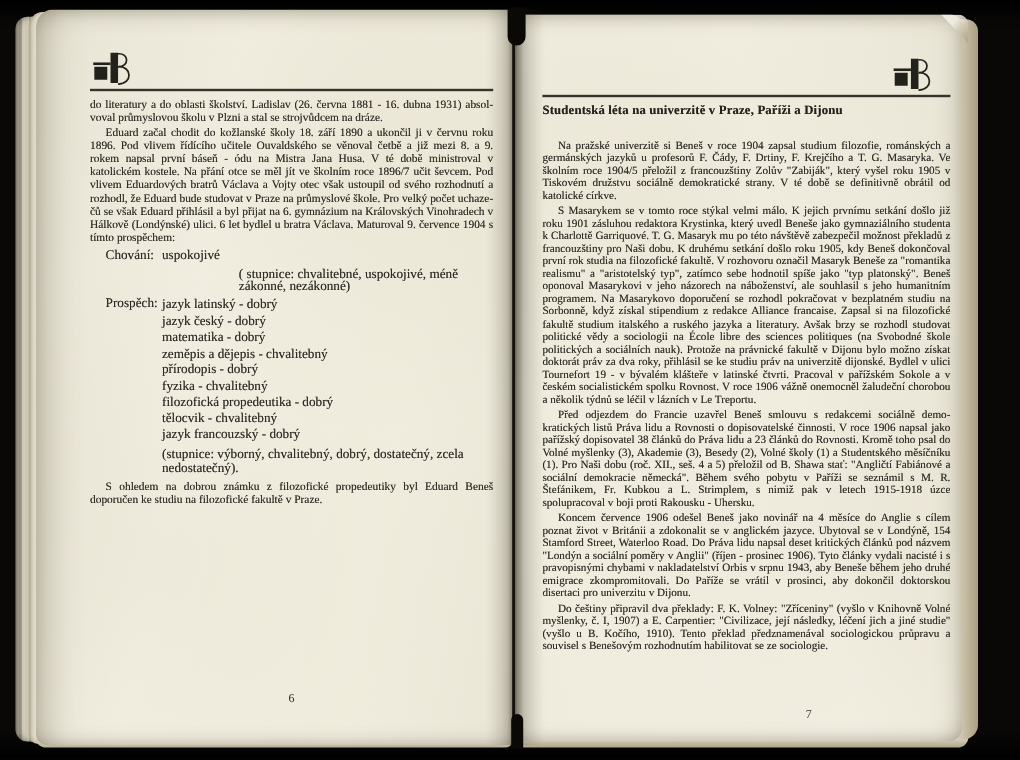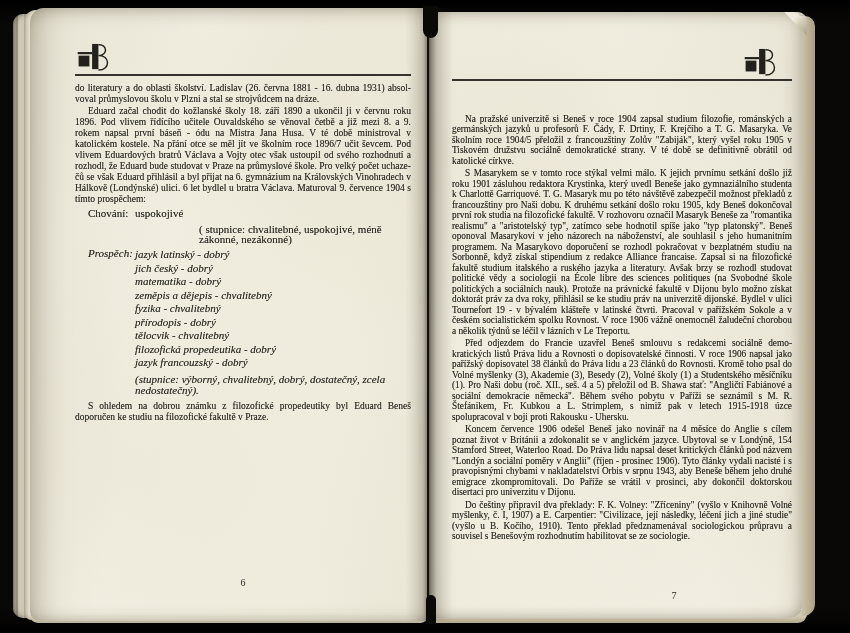--- a/index.html
+++ b/index.html
@@ -63,27 +63,27 @@
 
   .logo { display:block; width:36px; height:28px; }
   .logo-right { margin-left:auto; margin-right:14px; }
   .rule { height:1.6px; background:#35332c; margin-top:3px; }
 
   .body { margin:2px 0 0 0; font-size:9.5px; line-height:10.9px; text-align:justify;
     text-shadow:0 0 .4px rgba(43,42,36,.55); }
   .page-right .body { font-size:9.3px; line-height:10.5px; }
   .indent { text-indent:13px; }
   .p-first-left { margin-top:7px; }
-  .p-first-right { margin-top:33px; }
+  .p-first-right { margin-top:19px; }
   .closing { margin-top:5px; }
 
   .report { margin:3px 0 0 13px; font-size:11px; line-height:10.9px;
     text-shadow:0 0 .4px rgba(43,42,36,.55); }
   .brow, .grow { display:flex; align-items:flex-start; }
-  .grow { margin-top:3px;font-style:italic; }
+  .grow { margin-top:3px; }
   .blabel { width:47px; flex:none; }
   .bval { width:64px; flex:none; }
   .bscale { width:218px;margin-top:16px; }
   .grades {}
   .gitem { line-height:13.5px; }
   .gscale { margin-top:4px; width:276px; line-height:10.9px; }
 
   .heading { margin:6px 0 0 0; font-size:10.6px; font-weight:bold; letter-spacing:.15px;
     color:#23221c; text-shadow:0 0 .4px rgba(35,34,28,.6); }
 
@@ -119,27 +119,27 @@
     <div class="report">
       <div class="brow">
         <span class="blabel">Chování:</span>
         <span class="bval">uspokojivé</span>
         <span class="bscale">( stupnice: chvalitebné, uspokojivé, méně zákonné, nezákonné)</span>
       </div>
       <div class="grow">
         <span class="blabel">Prospěch:</span>
         <div class="grades">
           <div class="gitem">jazyk latinský - dobrý</div>
-          <div class="gitem">jich český - dobrý</div>
+          <div class="gitem">jazyk český - dobrý</div>
           <div class="gitem">matematika - dobrý</div>
           <div class="gitem">zeměpis a dějepis - chvalitebný</div>
+          <div class="gitem">přírodopis - dobrý</div>
           <div class="gitem">fyzika - chvalitebný</div>
-          <div class="gitem">přírodopis - dobrý</div>
+          <div class="gitem">filozofická propedeutika - dobrý</div>
           <div class="gitem">tělocvik - chvalitebný</div>
-          <div class="gitem">filozofická propedeutika - dobrý</div>
           <div class="gitem">jazyk francouzský - dobrý</div>
           <div class="gscale">(stupnice: výborný, chvalitebný, dobrý, dostatečný, zcela nedosta­tečný).</div>
         </div>
       </div>
     </div>
 
     <p class="body indent closing">S ohledem na dobrou známku z filozofické propedeutiky byl Eduard Beneš doporučen ke studiu na filozofické fakultě v Praze.</p>
     <div class="pagenum pagenum-left">6</div>
   </section>
 
@@ -147,20 +147,21 @@
     <span class="logo logo-right">
       <svg width="36" height="28" viewBox="0 0 40 31">
         <rect x="19" y="1" width="7" height="28" fill="#23211c"></rect>
         <rect x="3" y="10" width="16" height="2.4" fill="#23211c"></rect>
         <rect x="4" y="14" width="12" height="12" fill="#23211c"></rect>
         <path d="M26 2 C36 1, 37 14, 26 14 M26 14 C39 13, 40 30, 26 30" fill="none" stroke="#23211c" stroke-width="1.6"></path>
       </svg>
     </span>
     <div class="rule"></div>
 
+    <h2 class="heading">Studentská léta na univerzitě v Praze, Paříži a Dijonu</h2>
 
     <p class="body indent p-first-right">Na pražské univerzitě si Beneš v roce 1904 zapsal studium filozofie, románských a germánských jazyků u profesorů F. Čády, F. Drtiny, F. Krejčího a T. G. Masaryka. Ve školním roce 1904/5 přeložil z francouzštiny Zolův "Zabiják", který vyšel roku 1905 v Tiskovém družstvu sociálně demokratické strany. V té době se definitivně obrátil od katolické církve.</p>
     <p class="body indent">S Masarykem se v tomto roce stýkal velmi málo. K jejich prvnímu setkání došlo již roku 1901 zásluhou redaktora Krystinka, který uvedl Beneše jako gymnaziálního studenta k Charlottě Garriquové. T. G. Masaryk mu po této návštěvě zabezpečil možnost překladů z francouzštiny pro Naši dobu. K druhému setkání došlo roku 1905, kdy Beneš dokončoval první rok studia na filozofické fakultě. V rozhovoru označil Masaryk Beneše za "romantika realismu" a "aristotelský typ", zatímco sebe hodnotil spíše jako "typ platonský". Beneš oponoval Masarykovi v jeho názorech na náboženství, ale souhlasil s jeho humanitním programem. Na Masarykovo doporu­čení se rozhodl pokračovat v bezplatném studiu na Sorbonně, když získal stipendium z redakce Alliance francaise. Zapsal si na filozofické fakultě studium italského a rus­kého jazyka a literatury. Avšak brzy se rozhodl studovat politické vědy a sociologii na École libre des sciences politiques (na Svobodné škole politických a sociálních nauk). Protože na právnické fakultě v Dijonu bylo možno získat doktorát práv za dva roky, přihlásil se ke studiu práv na univerzitě dijonské. Bydlel v ulici Tournefort 19 - v bý­valém klášteře v latinské čtvrti. Pracoval v pařížském Sokole a v českém socialistickém spolku Rovnost. V roce 1906 vážně onemocněl žaludeční chorobou a několik týdnů se léčil v lázních v Le Treportu.</p>
     <p class="body indent">Před odjezdem do Francie uzavřel Beneš smlouvu s redakcemi sociálně demo­kratických listů Práva lidu a Rovnosti  o dopisovatelské činnosti. V roce 1906 napsal jako pařížský dopisovatel 38 článků do Práva lidu a 23 článků do Rovnosti. Kromě toho psal do Volné myšlenky (3), Akademie (3), Besedy (2), Volné školy (1) a Stu­dentského měsíčníku (1). Pro Naši dobu (roč. XII., seš. 4 a 5) přeložil od B. Shawa stať: "Angličtí Fabiánové a sociální demokracie německá". Během svého pobytu v Paříži se seznámil s M. R. Štefánikem, Fr. Kubkou a L. Strimplem, s nimiž pak v le­tech 1915-1918 úzce spolupracoval v boji proti Rakousku - Uhersku.</p>
     <p class="body indent">Koncem července 1906 odešel Beneš jako novinář na 4 měsíce do Anglie s cílem poznat život v Británii a zdokonalit se v anglickém jazyce. Ubytoval se v Londýně, 154 Stamford Street, Waterloo Road. Do Práva lidu napsal deset kritických článků pod názvem "Londýn a sociální poměry v Anglii" (říjen - prosinec 1906). Tyto články vydali nacisté i s pravopisnými chybami v nakladatelství Orbis v srpnu 1943, aby Beneše během jeho druhé emigrace zkompromitovali. Do Paříže se vrátil v prosinci, aby dokončil doktorskou disertaci pro univerzitu v Dijonu.</p>
     <p class="body indent">Do češtiny připravil dva překlady: F. K. Volney: "Zříceniny" (vyšlo v Knihovně Volné myšlenky, č. I, 1907) a E. Carpentier: "Civilizace, její následky, léčení jich a jiné studie" (vyšlo u B. Kočího, 1910). Tento překlad předznamenával sociologickou prů­pravu a souvisel s Benešovým rozhodnutím habilitovat se ze sociologie.</p>
 
     <div class="pagenum pagenum-right">7</div>
   </section>
 

